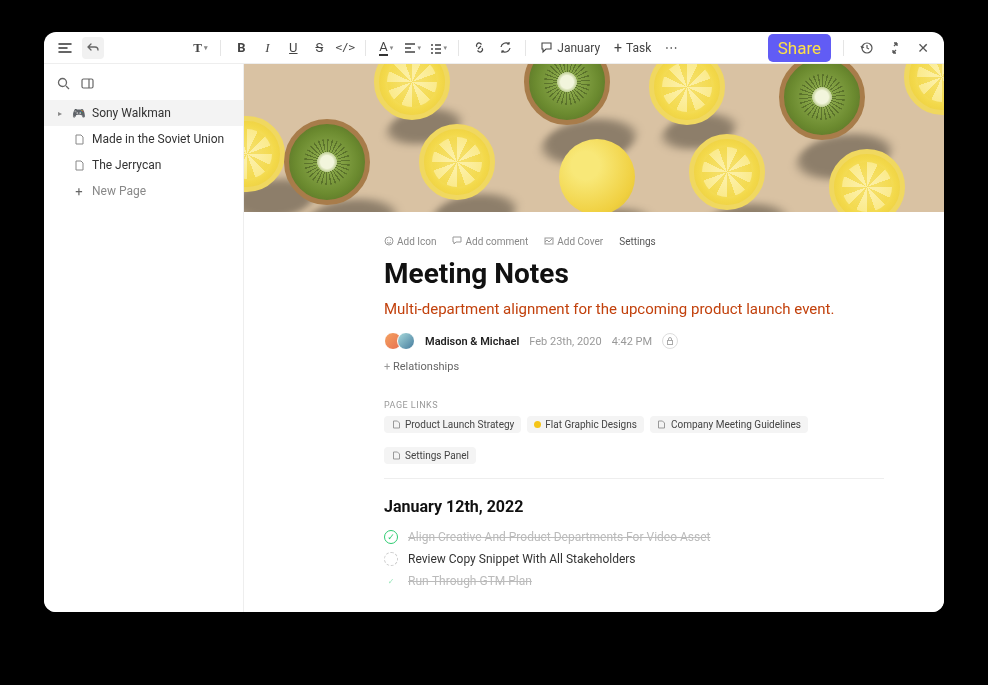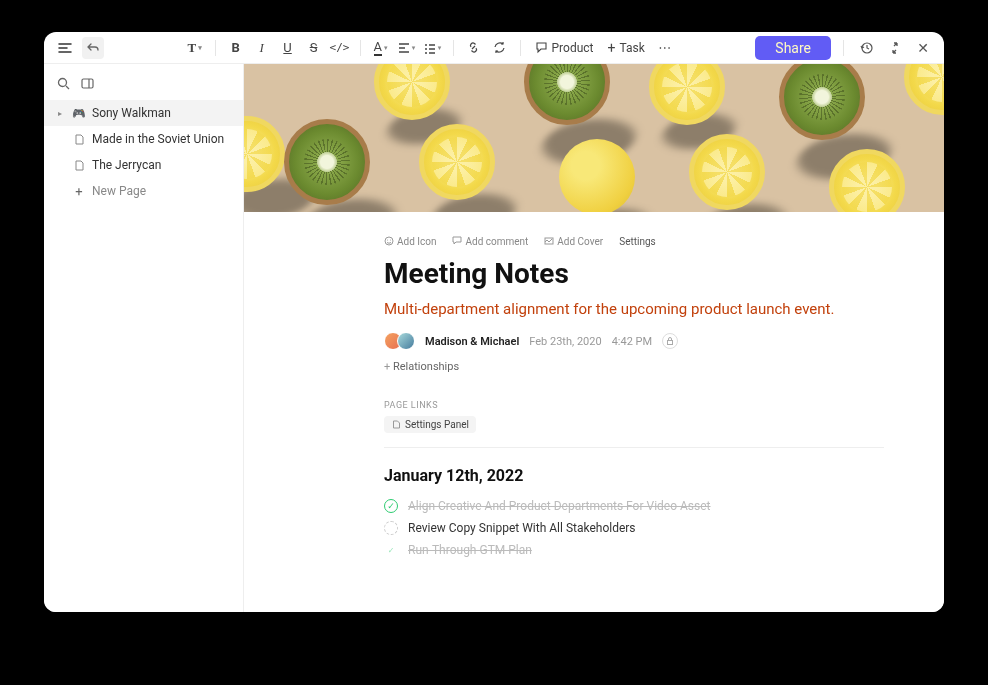--- a/index.html
+++ b/index.html
@@ -65,24 +65,24 @@
   .tb-text-btn {
     display: flex; align-items: center; gap: 4px;
     padding: 0 6px; height: 24px;
     cursor: pointer;
     color: #444;
     font-size: 12px;
   }
   .tb-right { display: flex; align-items: center; gap: 6px; }
   .share-btn {
     background: #615CF5;
-    color: #fef9c3;
+    color: #fde047;
     border-radius: 5px;
-    padding: 4px 20px;
-    font-size: 14px;
+    padding: 4px 10px;
+    font-size: 17px;
     cursor: pointer;
   }
   .close-x { font-size: 14px; }
 
   .body { flex: 1; display: flex; overflow: hidden; }
 
   
   .sidebar {
     width: 200px;
     border-right: 1px solid #eee;
@@ -314,21 +314,21 @@
               <path d="M10 3a5 5 0 00-8 3M3 10a5 5 0 008-3" stroke="#444" stroke-width="1.2" fill="none"></path>
               <path d="M10 1v2h-2M3 12v-2h2" stroke="#444" stroke-width="1.2" fill="none"></path>
             </svg>
         </div>
       </div>
       <div class="tb-sep"></div>
       <div class="tb-text-btn">
         <svg width="13" height="13" viewBox="0 0 13 13">
             <path d="M2 2h9v6H6l-3 3V8H2z" stroke="#444" stroke-width="1.1" fill="none"></path>
           </svg>
-        <span>Product</span>
+        <span>January</span>
       </div>
       <div class="tb-text-btn">
         <span style="font-size:14px;">+</span>
         <span>Task</span>
       </div>
       <div class="tb-icon">⋯</div>
     </div>
 
     <div class="tb-right">
       <div class="share-btn">Share</div>
@@ -464,20 +464,42 @@
             <svg width="8" height="8" viewBox="0 0 8 8">
                 <rect x="1.5" y="3.5" width="5" height="4" stroke="#aaa" fill="none"></rect>
                 <path d="M2.5 3.5V2a1.5 1.5 0 013 0v1.5" stroke="#aaa" fill="none"></path>
               </svg>
           </span>
         </div>
 
         <div class="rel-row">Relationships</div>
 
         <div class="section-label">PAGE LINKS</div>
+        <div class="chips">
+          <div class="chip">
+            <span class="ci">
+                <svg width="9" height="9" viewBox="0 0 9 9">
+                  <path d="M1.5 1h4l2 2v5h-6z" stroke="#999" fill="none"></path>
+                </svg>
+              </span>
+            <span>Product Launch Strategy</span>
+          </div>
+          <div class="chip">
+            <span class="dot"></span>
+            <span>Flat Graphic Designs</span>
+          </div>
+          <div class="chip">
+            <span class="ci">
+                <svg width="9" height="9" viewBox="0 0 9 9">
+                  <path d="M1.5 1h4l2 2v5h-6z" stroke="#999" fill="none"></path>
+                </svg>
+              </span>
+            <span>Company Meeting Guidelines</span>
+          </div>
+        </div>
 
         <div class="chips">
           <div class="chip">
             <span class="ci">
                 <svg width="9" height="9" viewBox="0 0 9 9">
                   <path d="M1.5 1h4l2 2v5h-6z" stroke="#999" fill="none"></path>
                 </svg>
               </span>
             <span>Settings Panel</span>
           </div>

